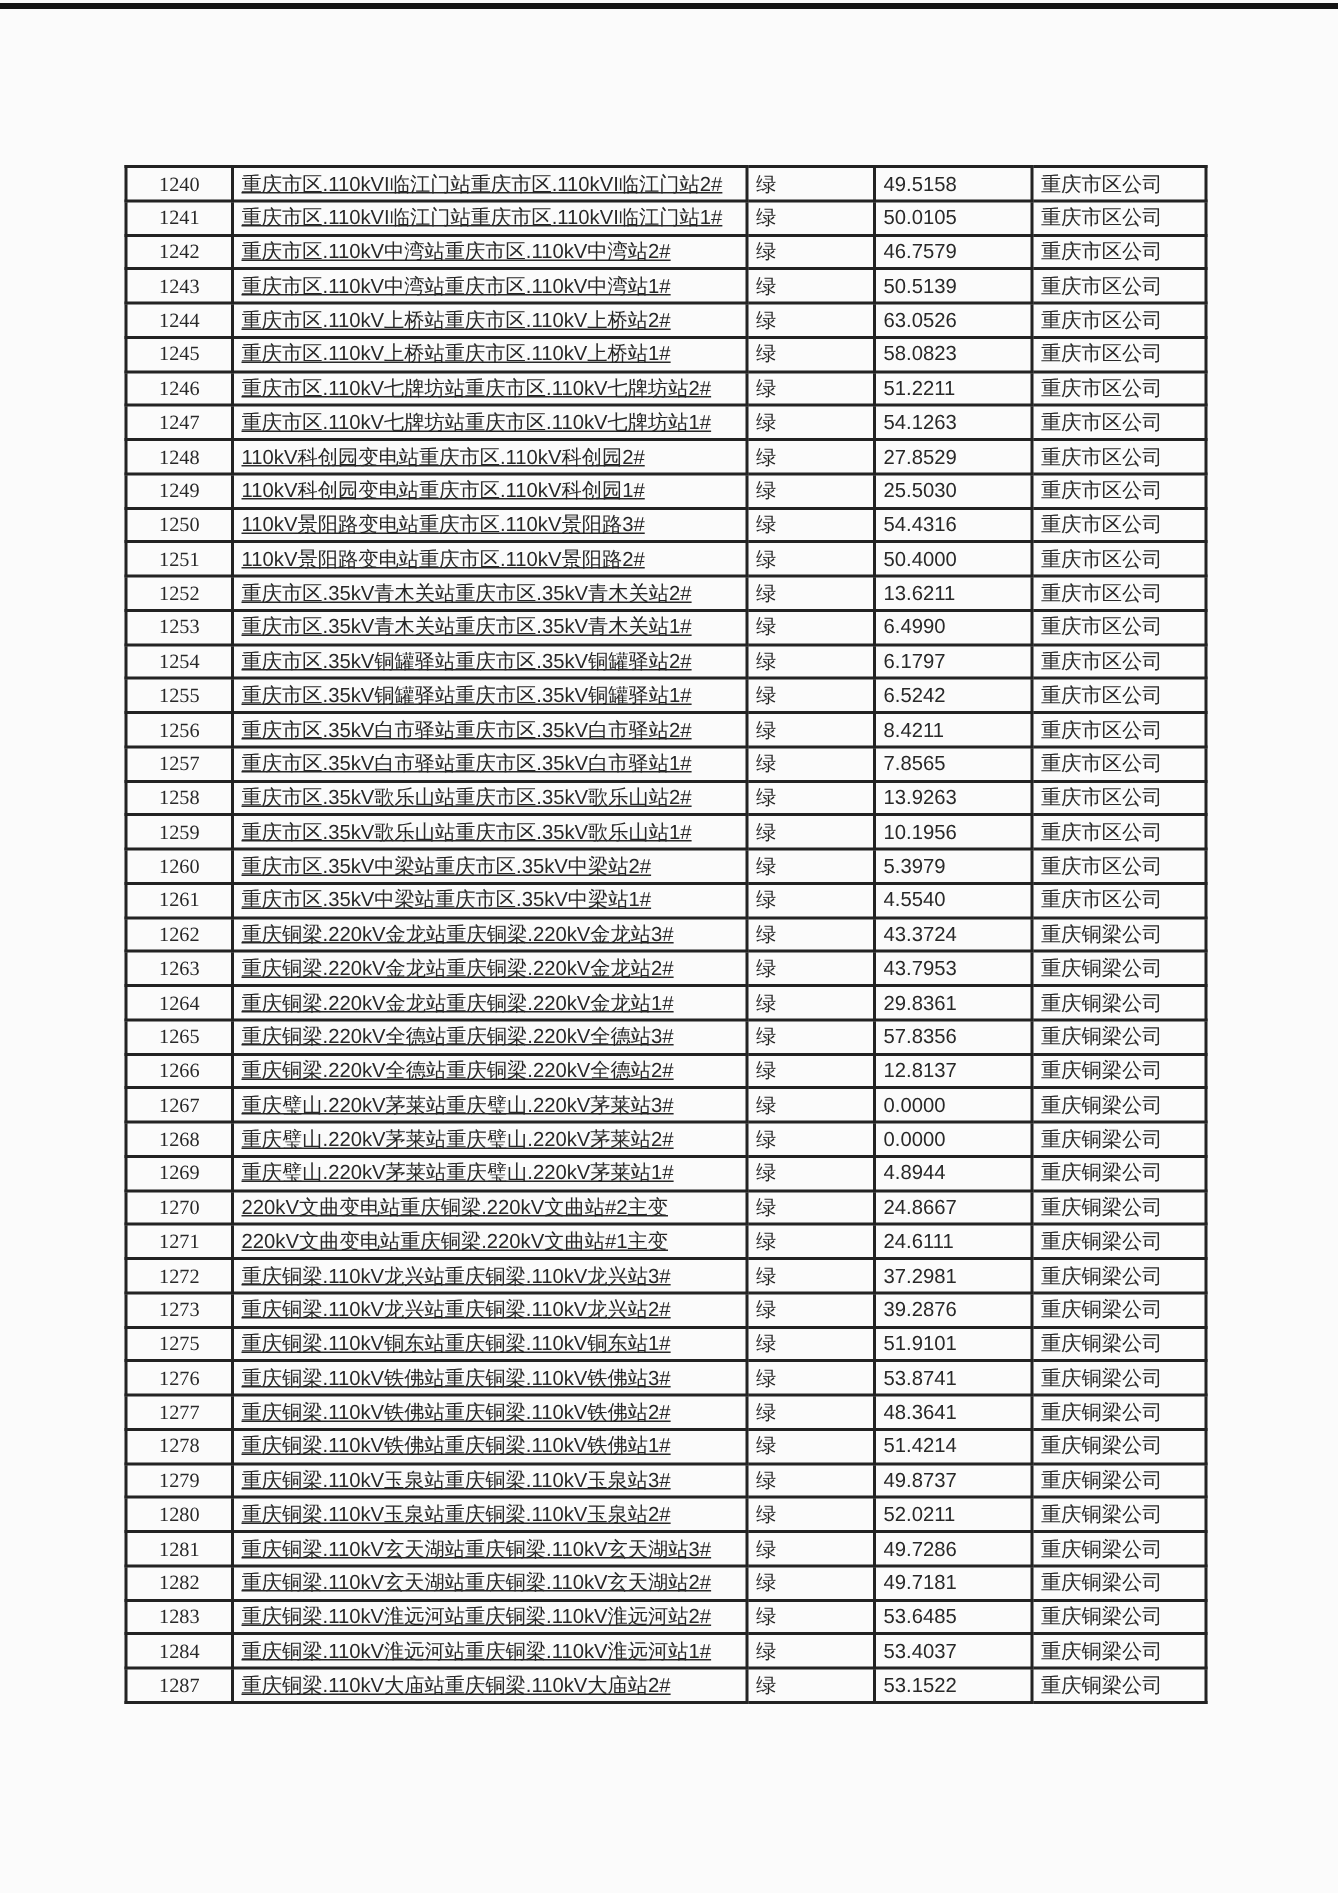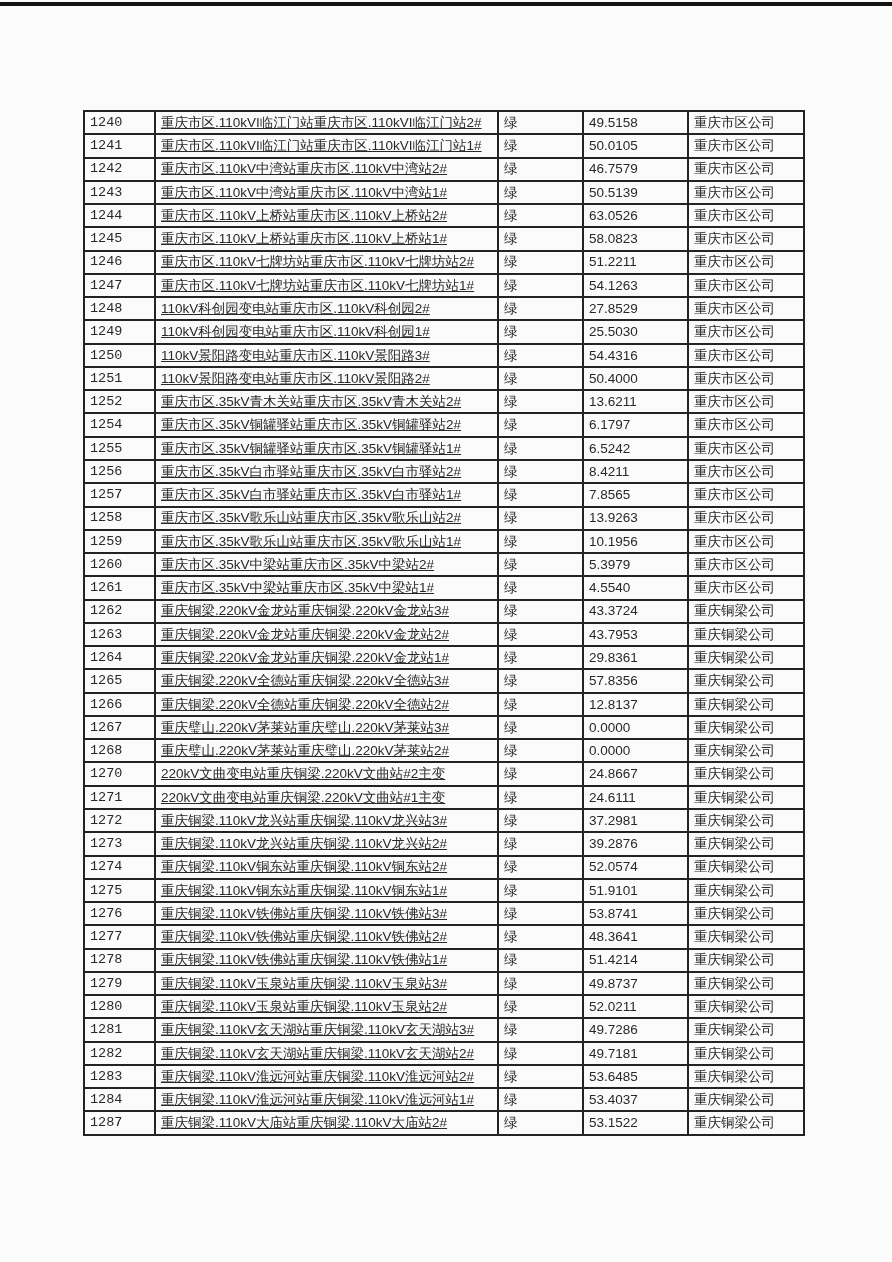--- a/index.html
+++ b/index.html
@@ -37,22 +37,23 @@
     border: 2px solid #232323;
     padding: 0 5px;
     font-size: 13.5px;
     color: #282828;
     white-space: nowrap;
     overflow: hidden;
     vertical-align: middle;
     line-height: 1;
   }
   td.col-index {
-    font-family: Liberation Mono, monospace;
+    font-family: Liberation Serif, serif;
     font-size: 16px;
+    text-align: center;
     padding: 0 2px;
   }
   td.col-name {
     font-size: 13px;
     text-decoration: underline;
   }
   td.col-status,
   td.col-value,
   td.col-company {
     font-size: 14px;
@@ -158,20 +159,27 @@
           <td class="col-company">重庆市区公司</td>
         </tr>
         <tr>
           <td class="col-index">1252</td>
           <td class="col-name">重庆市区.35kV青木关站重庆市区.35kV青木关站2#</td>
           <td class="col-status">绿</td>
           <td class="col-value">13.6211</td>
           <td class="col-company">重庆市区公司</td>
         </tr>
         <tr>
+          <td class="col-index">1253</td>
+          <td class="col-name">重庆市区.35kV青木关站重庆市区.35kV青木关站1#</td>
+          <td class="col-status">绿</td>
+          <td class="col-value">6.4990</td>
+          <td class="col-company">重庆市区公司</td>
+        </tr>
+        <tr>
           <td class="col-index">1254</td>
           <td class="col-name">重庆市区.35kV铜罐驿站重庆市区.35kV铜罐驿站2#</td>
           <td class="col-status">绿</td>
           <td class="col-value">6.1797</td>
           <td class="col-company">重庆市区公司</td>
         </tr>
         <tr>
           <td class="col-index">1255</td>
           <td class="col-name">重庆市区.35kV铜罐驿站重庆市区.35kV铜罐驿站1#</td>
           <td class="col-status">绿</td>
@@ -263,20 +271,27 @@
           <td class="col-company">重庆铜梁公司</td>
         </tr>
         <tr>
           <td class="col-index">1268</td>
           <td class="col-name">重庆璧山.220kV茅莱站重庆璧山.220kV茅莱站2#</td>
           <td class="col-status">绿</td>
           <td class="col-value">0.0000</td>
           <td class="col-company">重庆铜梁公司</td>
         </tr>
         <tr>
+          <td class="col-index">1269</td>
+          <td class="col-name">重庆璧山.220kV茅莱站重庆璧山.220kV茅莱站1#</td>
+          <td class="col-status">绿</td>
+          <td class="col-value">4.8944</td>
+          <td class="col-company">重庆铜梁公司</td>
+        </tr>
+        <tr>
           <td class="col-index">1270</td>
           <td class="col-name">220kV文曲变电站重庆铜梁.220kV文曲站#2主变</td>
           <td class="col-status">绿</td>
           <td class="col-value">24.8667</td>
           <td class="col-company">重庆铜梁公司</td>
         </tr>
         <tr>
           <td class="col-index">1271</td>
           <td class="col-name">220kV文曲变电站重庆铜梁.220kV文曲站#1主变</td>
           <td class="col-status">绿</td>
@@ -288,27 +303,20 @@
           <td class="col-name">重庆铜梁.110kV龙兴站重庆铜梁.110kV龙兴站3#</td>
           <td class="col-status">绿</td>
           <td class="col-value">37.2981</td>
           <td class="col-company">重庆铜梁公司</td>
         </tr>
         <tr>
           <td class="col-index">1273</td>
           <td class="col-name">重庆铜梁.110kV龙兴站重庆铜梁.110kV龙兴站2#</td>
           <td class="col-status">绿</td>
           <td class="col-value">39.2876</td>
-          <td class="col-company">重庆铜梁公司</td>
-        </tr>
-        <tr>
-          <td class="col-index">1274</td>
-          <td class="col-name">重庆铜梁.110kV铜东站重庆铜梁.110kV铜东站2#</td>
-          <td class="col-status">绿</td>
-          <td class="col-value">52.0574</td>
           <td class="col-company">重庆铜梁公司</td>
         </tr>
         <tr>
           <td class="col-index">1275</td>
           <td class="col-name">重庆铜梁.110kV铜东站重庆铜梁.110kV铜东站1#</td>
           <td class="col-status">绿</td>
           <td class="col-value">51.9101</td>
           <td class="col-company">重庆铜梁公司</td>
         </tr>
         <tr>

